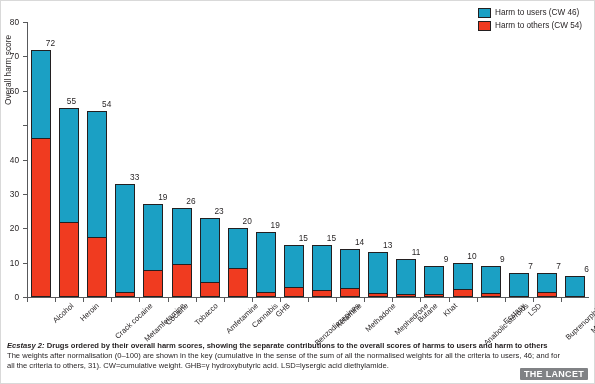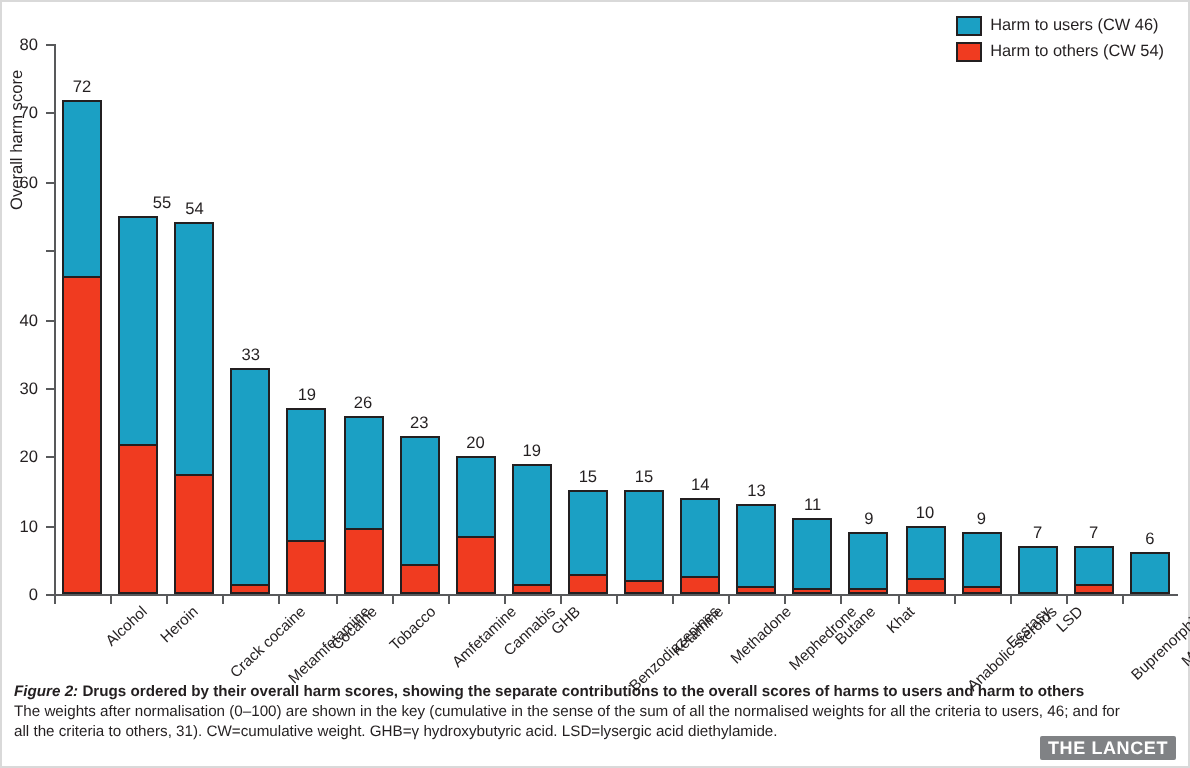--- a/index.html
+++ b/index.html
@@ -107,21 +107,21 @@
   }
   .bar-lower {
     position: absolute;
     left: 0; right: 0; bottom: 0;
     box-sizing: border-box;
     background: #f03b20;
     border-top: 0.9px solid #231f20;
   }
   .bar-value {
     position: absolute;
-    text-align: center;
+    text-align: right;
     font-size: 8.3px;
     line-height: 9px;
     color: #231f20;
   }
   .xcat-label {
     position: absolute;
     font-size: 7.6px;
     line-height: 8px;
     white-space: nowrap;
     color: #231f20;
@@ -220,21 +220,21 @@
         <div class="xtick-mark" style="left: 560px; top: 297px;"></div>
       </div>
     <div id="bars">
         <div class="bar" style="left: 30.05px; top: 48.5px; width: 20px; height: 247.5px; background: rgb(27, 160, 196);">
           <div class="bar-lower" style="height: 158.125px; background: rgb(240, 59, 32);"></div>
         </div>
         <div class="bar-value" style="left: 26.05px; top: 37.5px; width: 28px;">72</div>
         <div class="bar" style="left: 58.15px; top: 106.938px; width: 20px; height: 189.062px; background: rgb(27, 160, 196);">
           <div class="bar-lower" style="height: 73.9062px; background: rgb(240, 59, 32);"></div>
         </div>
-        <div class="bar-value" style="left: 66px; top: 95.9375px; width: 28px;">55</div>
+        <div class="bar-value" style="left: 47px; top: 95.9375px; width: 28px;">55</div>
         <div class="bar" style="left: 86.25px; top: 110.375px; width: 20px; height: 185.625px; background: rgb(27, 160, 196);">
           <div class="bar-lower" style="height: 59.4688px; background: rgb(240, 59, 32);"></div>
         </div>
         <div class="bar-value" style="left: 82.25px; top: 99.375px; width: 28px;">54</div>
         <div class="bar" style="left: 114.35px; top: 182.562px; width: 20px; height: 113.438px; background: rgb(27, 160, 196);">
           <div class="bar-lower" style="height: 3.78125px; background: rgb(240, 59, 32);"></div>
         </div>
         <div class="bar-value" style="left: 110.35px; top: 171.562px; width: 28px;">33</div>
         <div class="bar" style="left: 142.45px; top: 203.188px; width: 20px; height: 92.8125px; background: rgb(27, 160, 196);">
           <div class="bar-lower" style="height: 26.125px; background: rgb(240, 59, 32);"></div>
@@ -316,20 +316,20 @@
         <div class="xcat-label" style="left: 465.55px; top: 301px;">Anabolic steroids</div>
         <div class="xcat-label" style="left: 493.65px; top: 301px;">Ecstasy</div>
         <div class="xcat-label" style="left: 521.75px; top: 301px;">LSD</div>
         <div class="xcat-label" style="left: 549.85px; top: 301px;">Buprenorphine</div>
         <div class="xcat-label" style="left: 577.95px; top: 301px;">Mushrooms</div>
       </div>
   </div>
 
   <div class="caption">
     <div class="caption-line first">
-      <span class="fignum">Figure 2:</span><span> Drugs ordered by their overall harm scores, showing the separate contributions to the overall scores of harms to users and harm to others</span>
+      <span class="fignum">Ecstasy 2:</span><span> Drugs ordered by their overall harm scores, showing the separate contributions to the overall scores of harms to users and harm to others</span>
     </div>
     <div class="caption-line">The weights after normalisation (0–100) are shown in the key (cumulative in the sense of the sum of all the normalised weights for all the criteria to users, 46; and for</div>
     <div class="caption-line">all the criteria to others, 31). CW=cumulative weight. GHB=γ hydroxybutyric acid. LSD=lysergic acid diethylamide.</div>
   </div>
 
   <div class="lancet-logo">THE LANCET</div>
 </div>
 
 </body></html>

